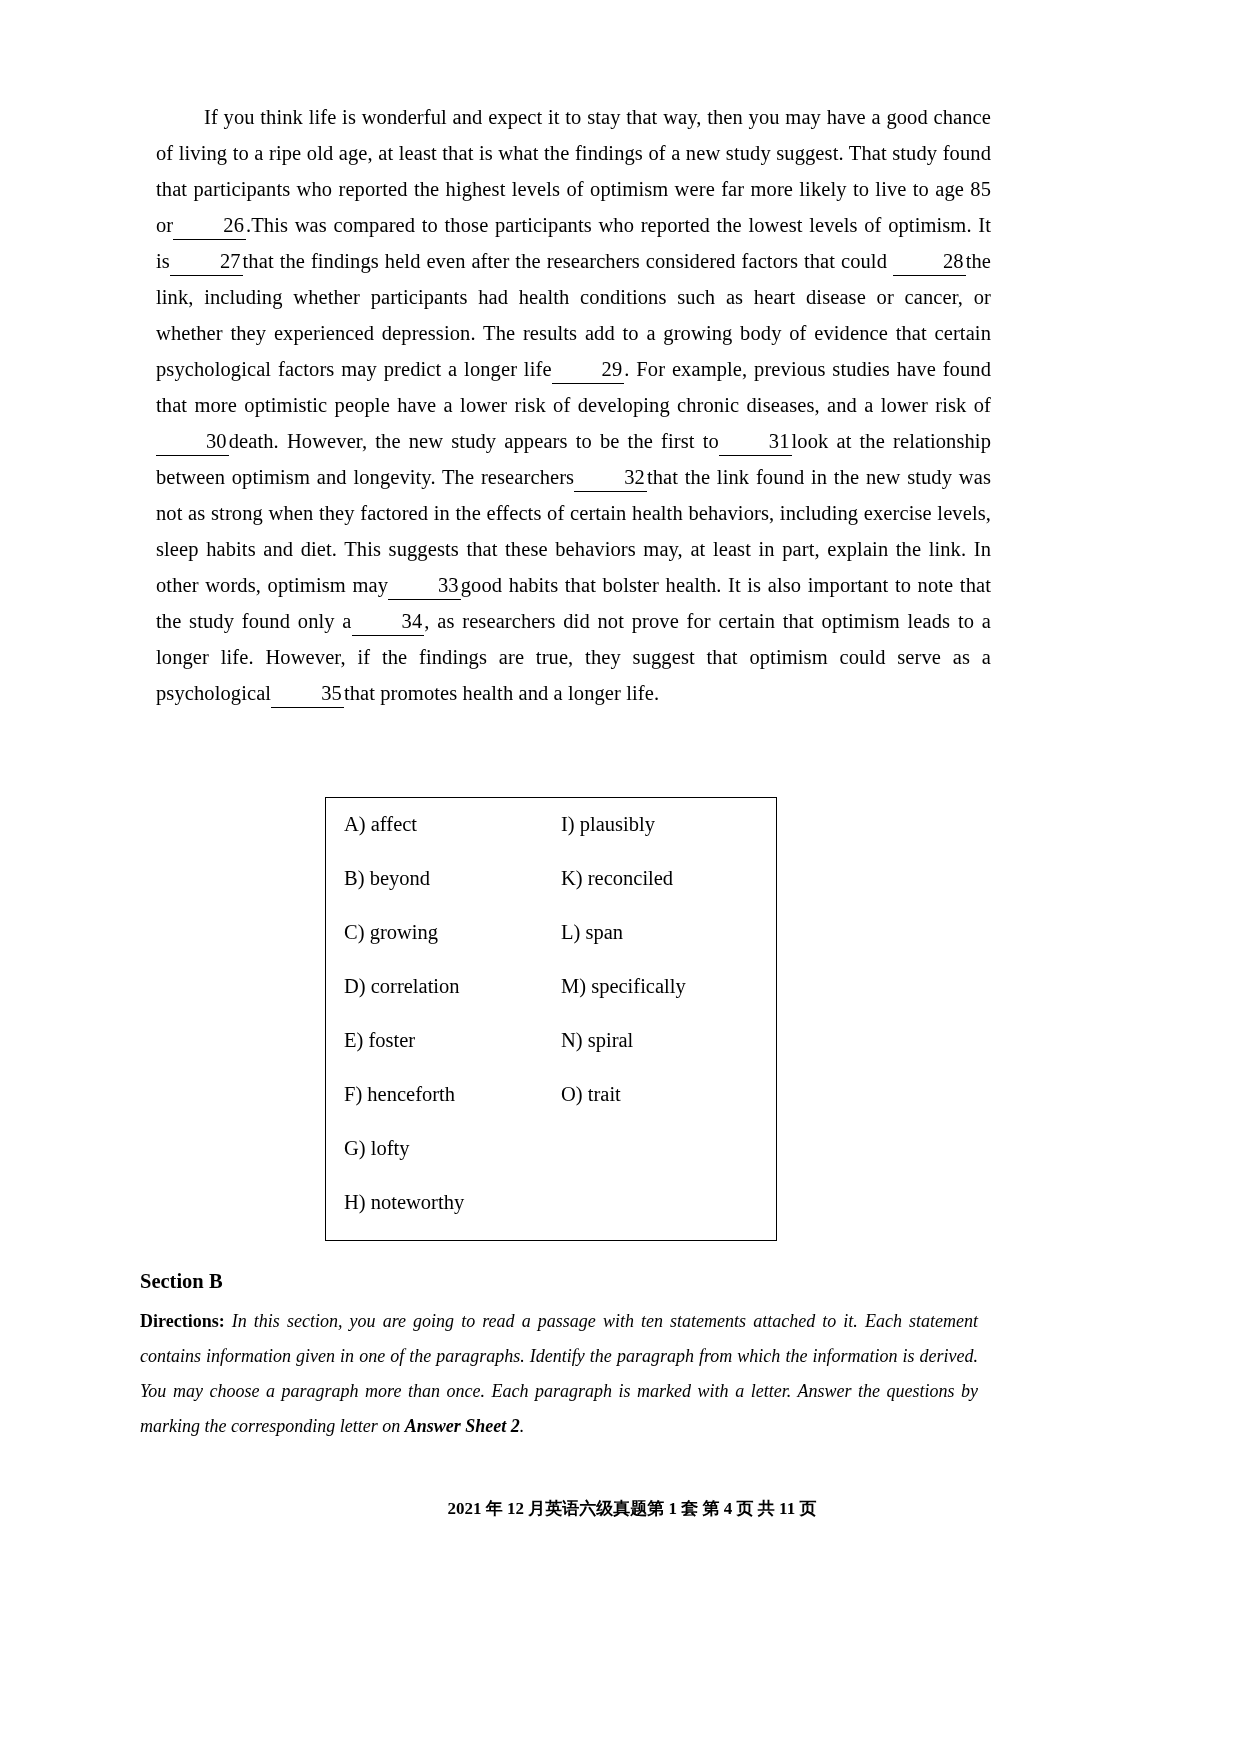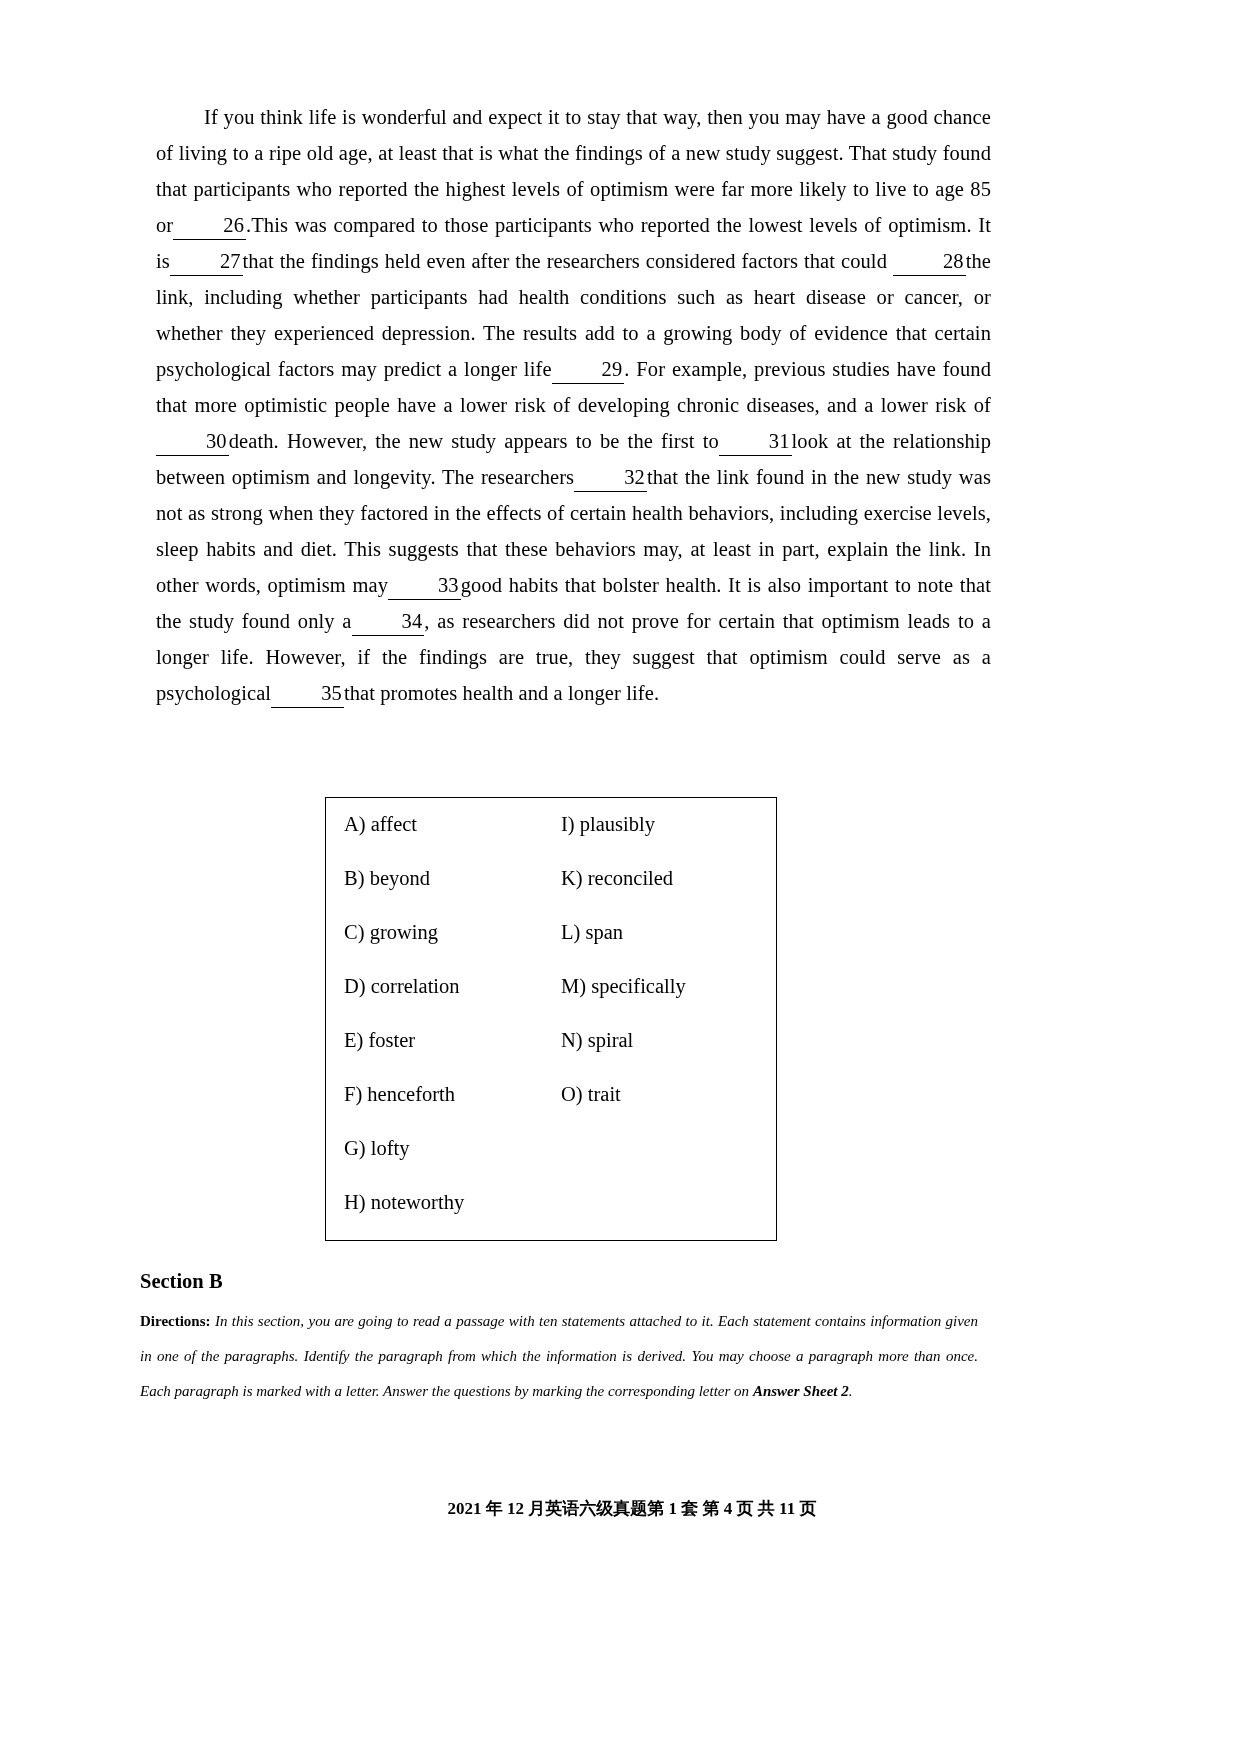--- a/index.html
+++ b/index.html
@@ -85,21 +85,21 @@
     width: 838px;
     margin-top: 8px;
   }
   .section-title {
     font-size: 20.5px;
     font-weight: bold;
     line-height: 30px;
     margin-bottom: 8px;
   }
   .directions {
-    font-size: 15px;
+    font-size: 18px;
     line-height: 35px;
     text-align: justify;
     text-justify: inter-word;
     font-style: italic;
   }
   .directions .lead {
     font-weight: bold;
     font-style: normal;
   }
   .directions .sheet {

